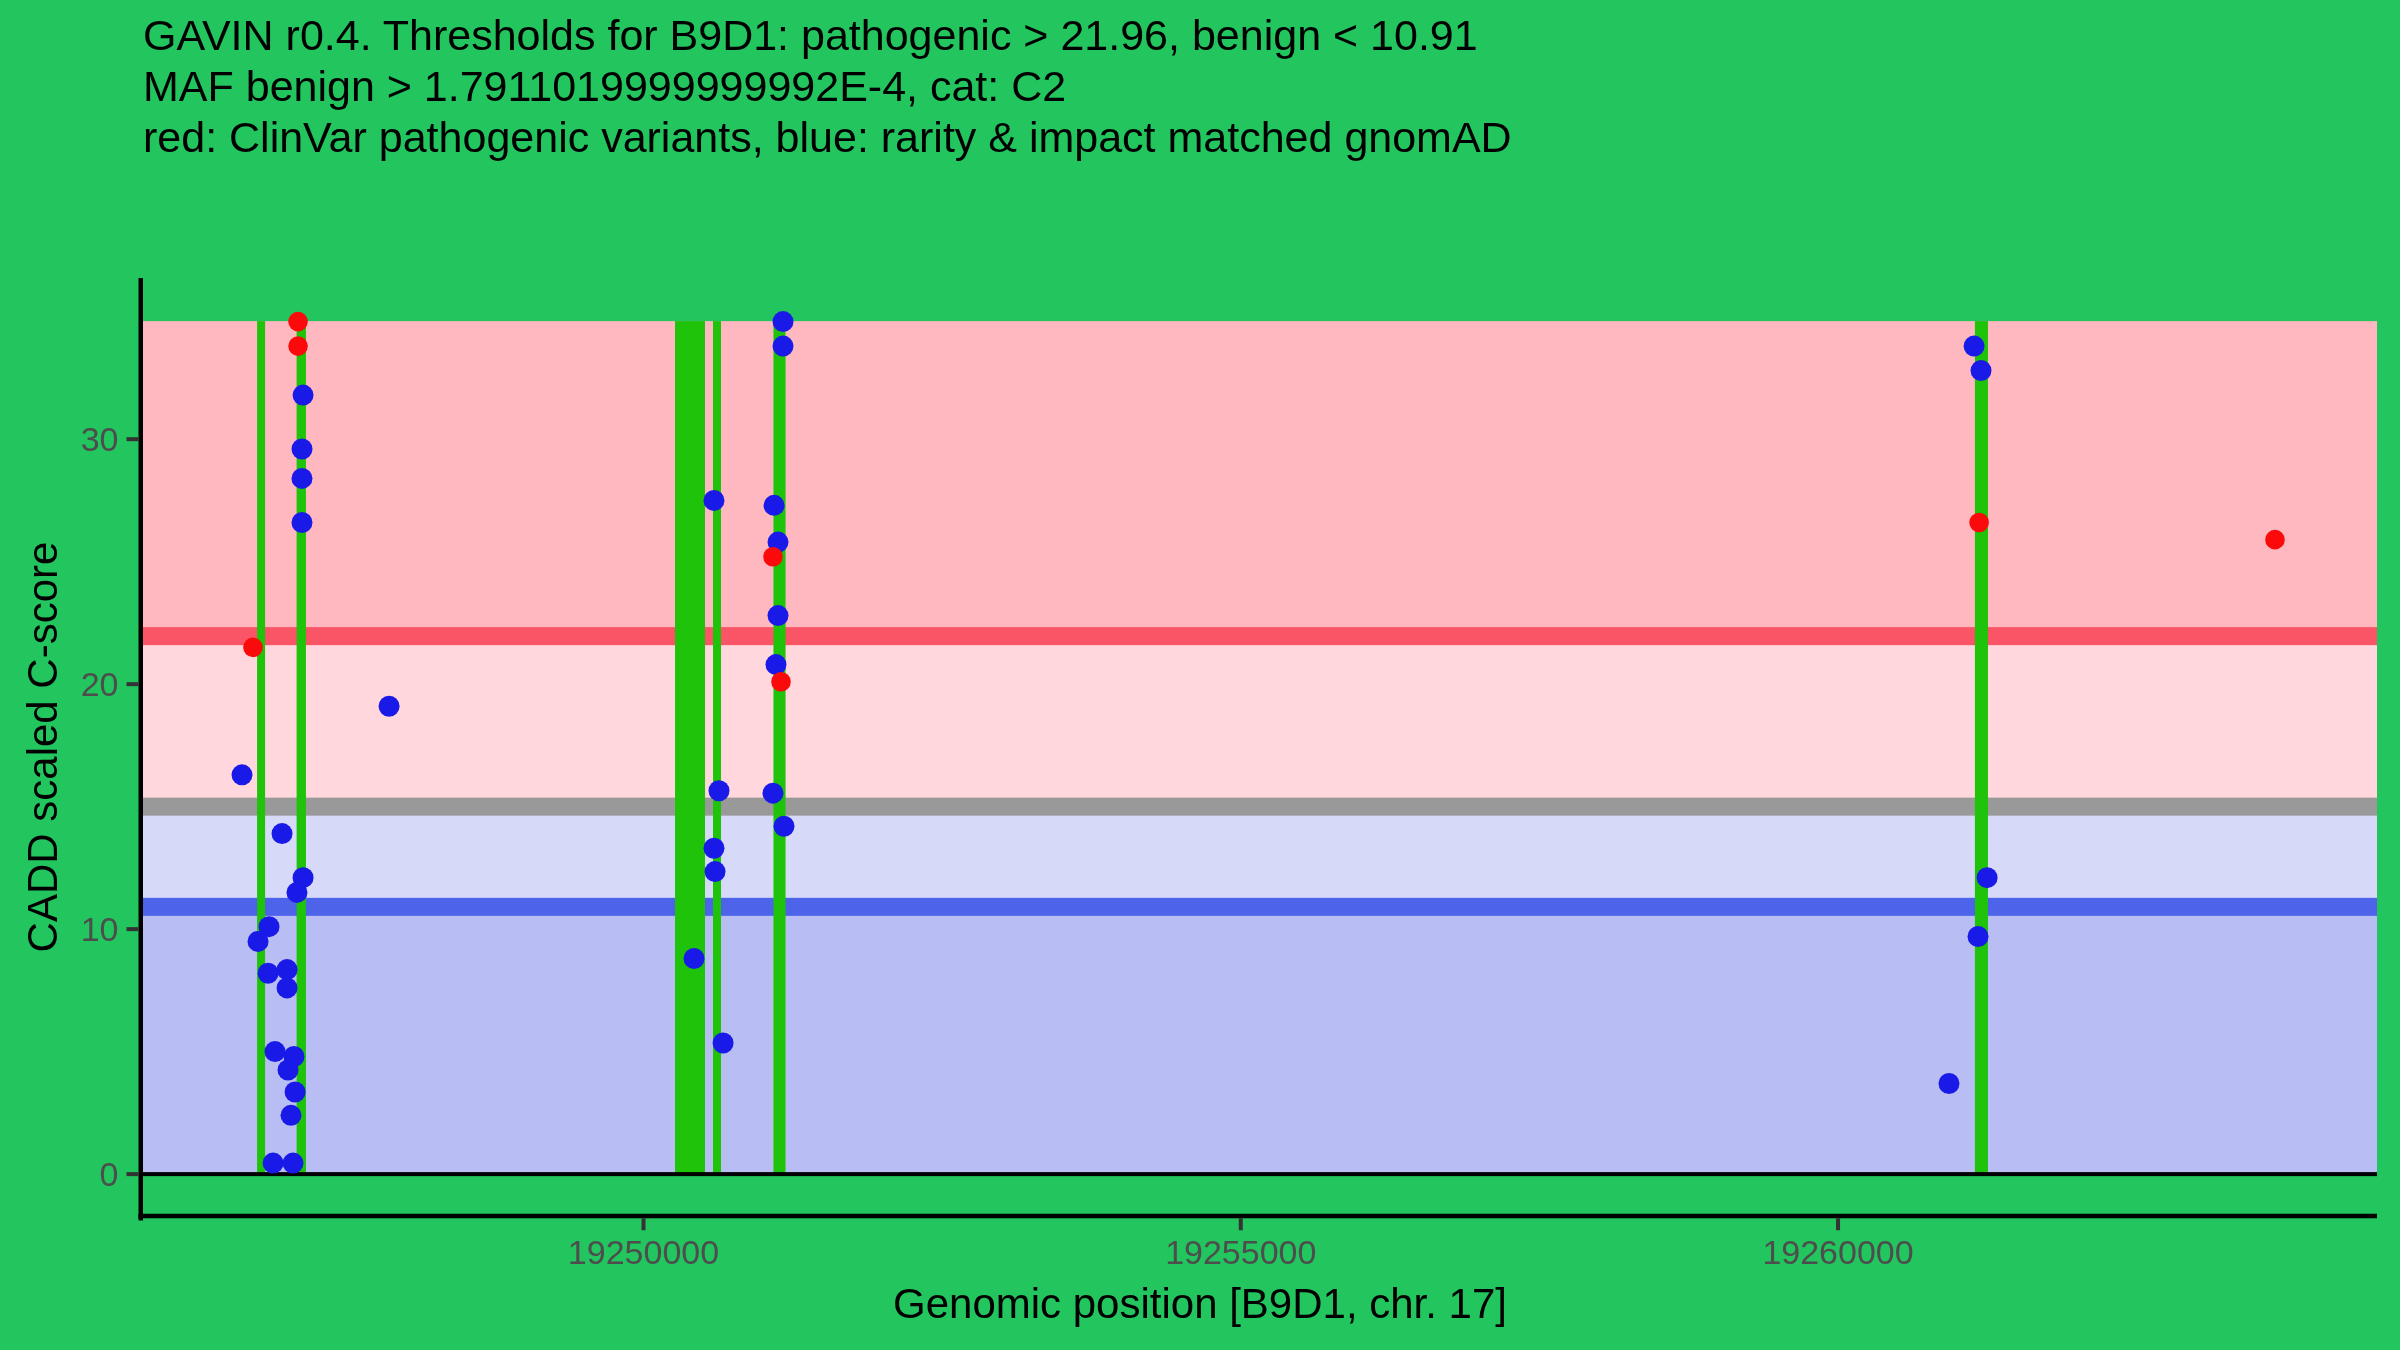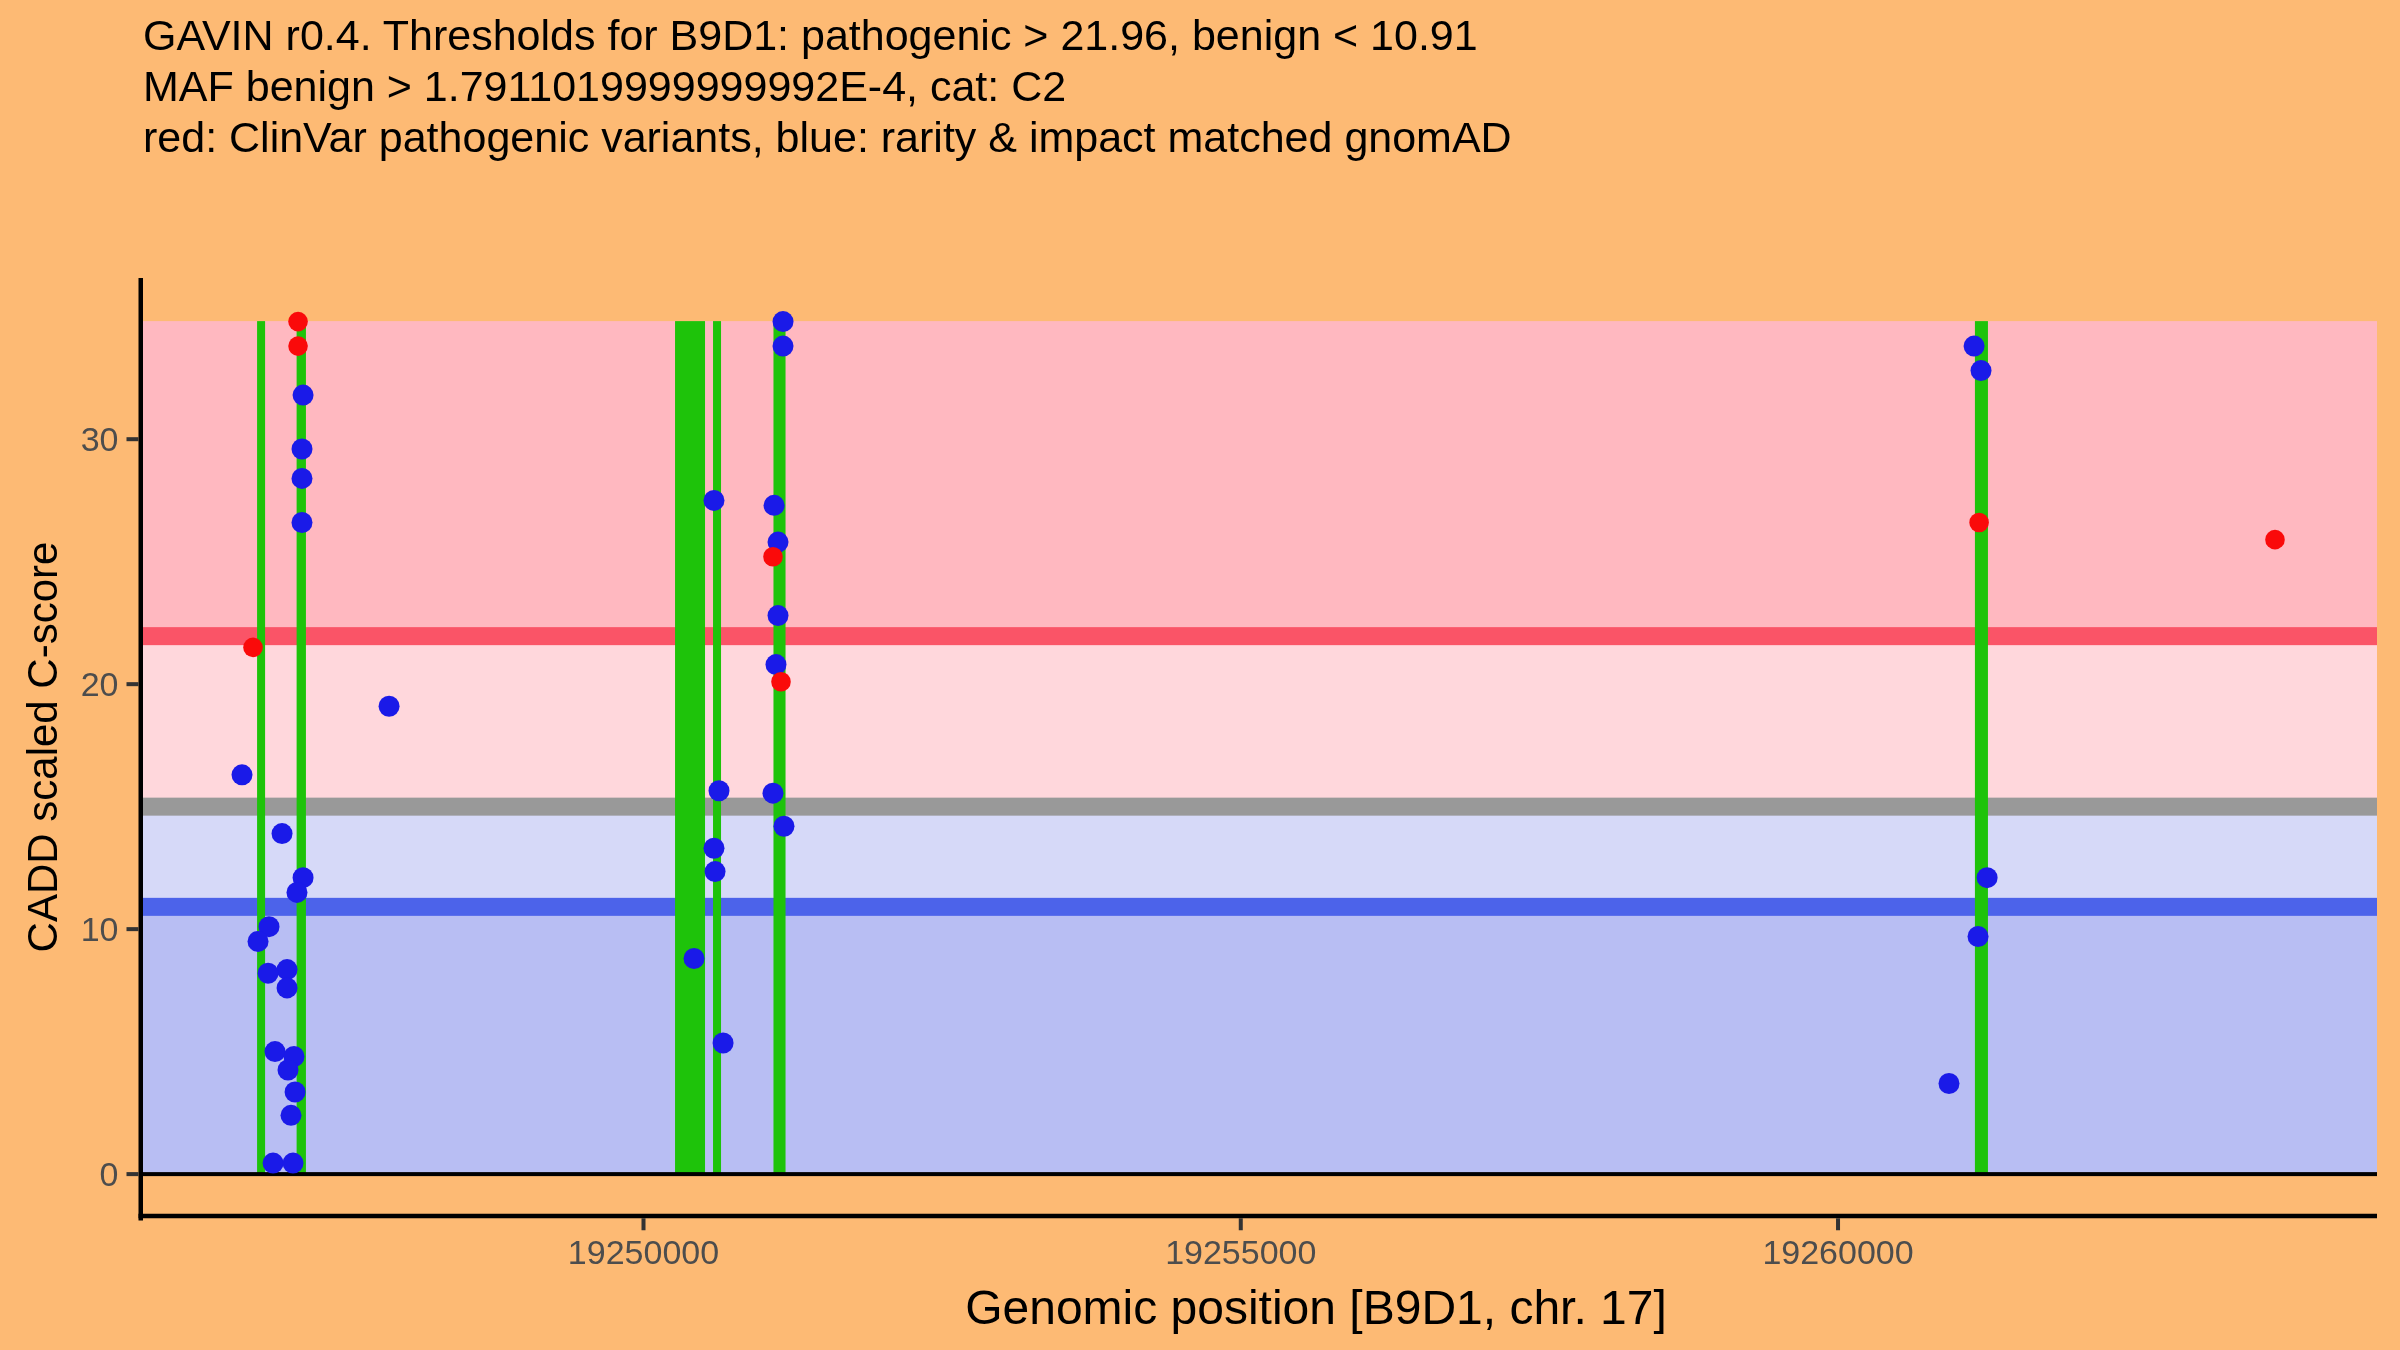--- a/index.html
+++ b/index.html
@@ -1,37 +1,37 @@
 <!DOCTYPE html>
 <html><head>
 <meta charset="utf-8">
 <style>
   html,body{margin:0;padding:0;background:#fff;}
   #figure{
     position:relative;
     width:2400px;height:1350px;
-    background:#fdba74;
+    background:#22c55e;
     font-family:"Liberation Sans", sans-serif;
     overflow:hidden;
   }
   #plot-svg{position:absolute;left:0;top:0;}
   #title-block{
     position:absolute;left:143px;top:10px;
     font-size:43px;line-height:51px;color:#000;
     white-space:nowrap;
   }
   #y-axis-title{
     position:absolute;left:43px;top:747px;
     transform:translate(-50%,-50%) rotate(-90deg);
     font-size:42px;color:#000;white-space:nowrap;
   }
   #x-axis-title{
-    position:absolute;left:1316px;top:1280px;
+    position:absolute;left:1200px;top:1280px;
     transform:translateX(-50%);
-    font-size:48px;color:#000;white-space:nowrap;
+    font-size:42px;color:#000;white-space:nowrap;
   }
   svg text{font-family:"Liberation Sans", sans-serif;}
 </style>
 </head>
 <body>
 
 <div id="figure">
 
   <div id="title-block">
     <div>GAVIN r0.4. Thresholds for B9D1: pathogenic &gt; 21.96, benign &lt; 10.91</div>

